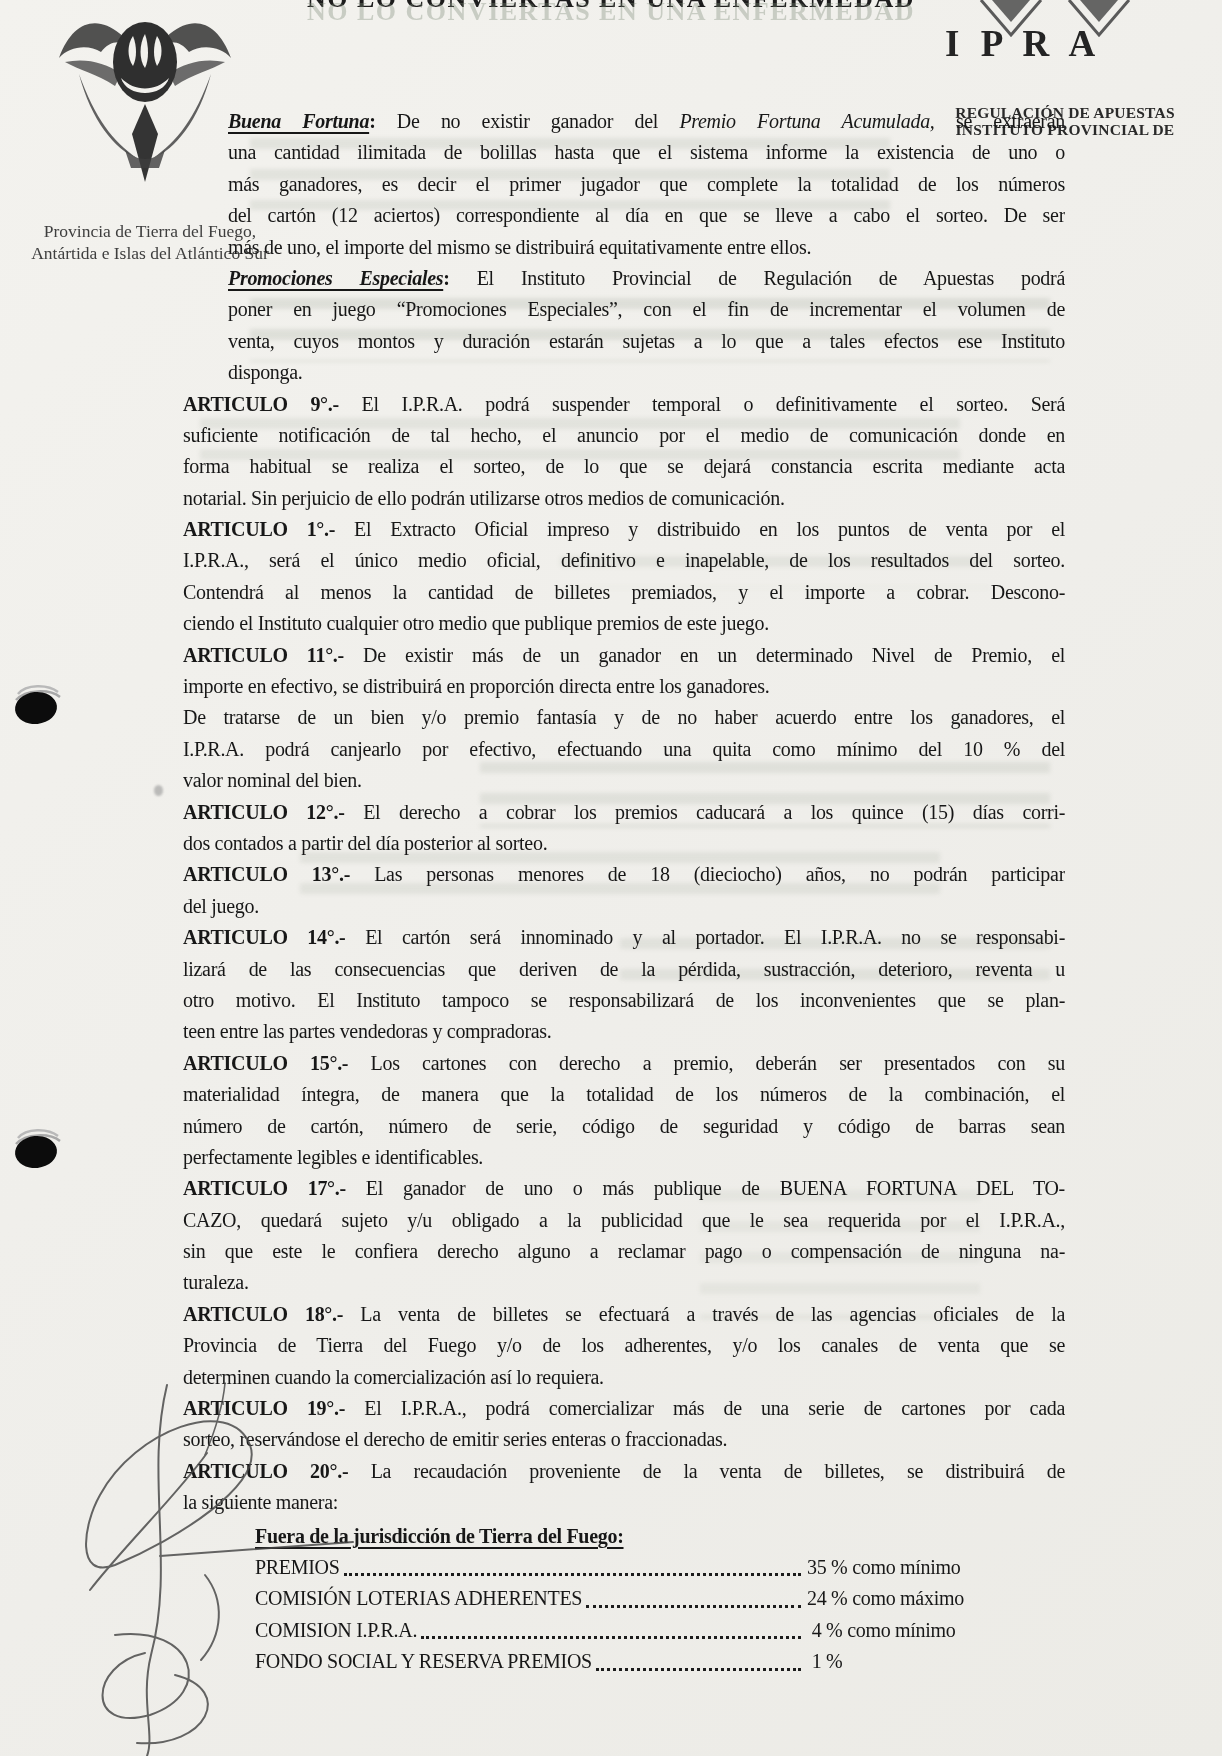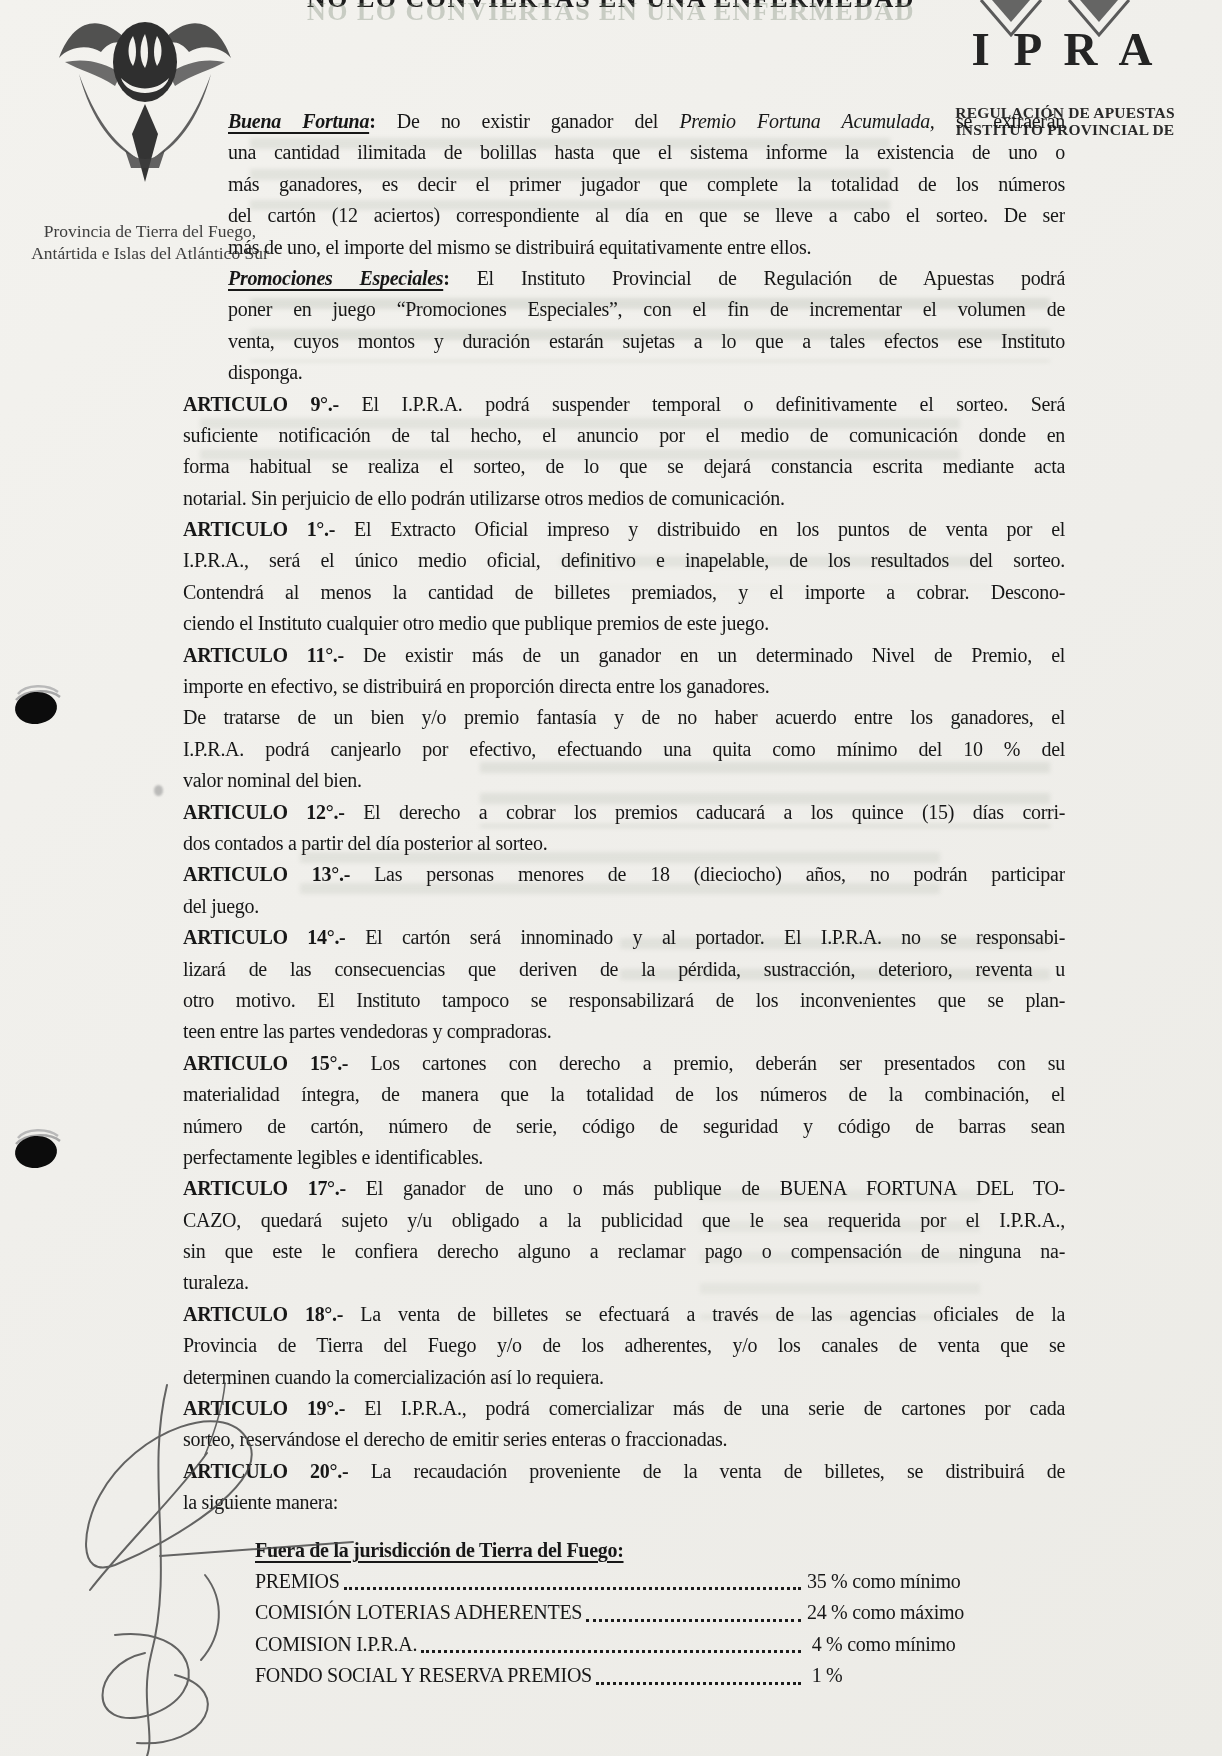--- a/index.html
+++ b/index.html
@@ -16,40 +16,40 @@
   .banner.ghost { top:-3px;  color:#7d8a78; opacity:.35; filter:blur(.6px); }
 
   
   .prov-logo { position:absolute; left:55px; top:0; width:180px; height:195px; }
   .prov-caption { position:absolute; left:10px; top:220px; width:280px;
     text-align:center; font-size:17.5px; line-height:22px; color:#3e3e3e; }
 
   
   .ipra-emblem { position:absolute; left:965px; top:0; width:180px; height:40px; }
   .ipra-acronym { position:absolute; left:945px; top:22px; width:240px;
-    text-align:center; font-size:47px; font-weight:700; letter-spacing:6px;
+    font-size:37px; font-weight:700; letter-spacing:6px;
     color:#242424; white-space:nowrap; }
   .ipra-sub { position:absolute; left:940px; width:250px; text-align:center;
     font-weight:700; font-size:15.5px; line-height:19px; letter-spacing:.2px; color:#2a2a2a; }
   .ipra-sub.s1 { top:72px;margin-top:48px; } .ipra-sub.s2 { top:103px; }
 
   
   .doc-body { position:absolute; left:183px; top:106px; width:882px;
     font-size:20px; line-height:31.4px; letter-spacing:-0.3px; }
   .para { }
   .para.indent { padding-left:45px; }
   .line { text-align:justify; text-align-last:justify; height:31.4px; overflow:hidden; }
   .line.last { text-align-last:left; }
   .seg-b  { font-weight:700; }
   .seg-bu { font-weight:700; font-style:italic; text-decoration:underline;
             text-decoration-thickness:2px; text-underline-offset:4px; }
   .seg-i  { font-style:italic; }
 
   
-  .distribution { margin-left:72px; width:790px; margin-top:16px; }
+  .distribution { margin-left:72px; width:790px; margin-top:2px; }
   .dist-heading { font-weight:700; height:31.4px; text-decoration:underline;
     text-decoration-thickness:2px; text-underline-offset:4px; }
   .dist-row { display:flex; align-items:flex-end; height:31.4px; }
   .dist-label { white-space:nowrap; }
   .leader { flex:1; margin:0 6px 7px 4px; border-bottom:3px dotted #1c1c1c; }
   .dist-value { width:238px; white-space:pre; }
 
   
   .punch { position:absolute; width:60px; height:52px; }
   .punch.p1 { left:8px;  top:676px; }

